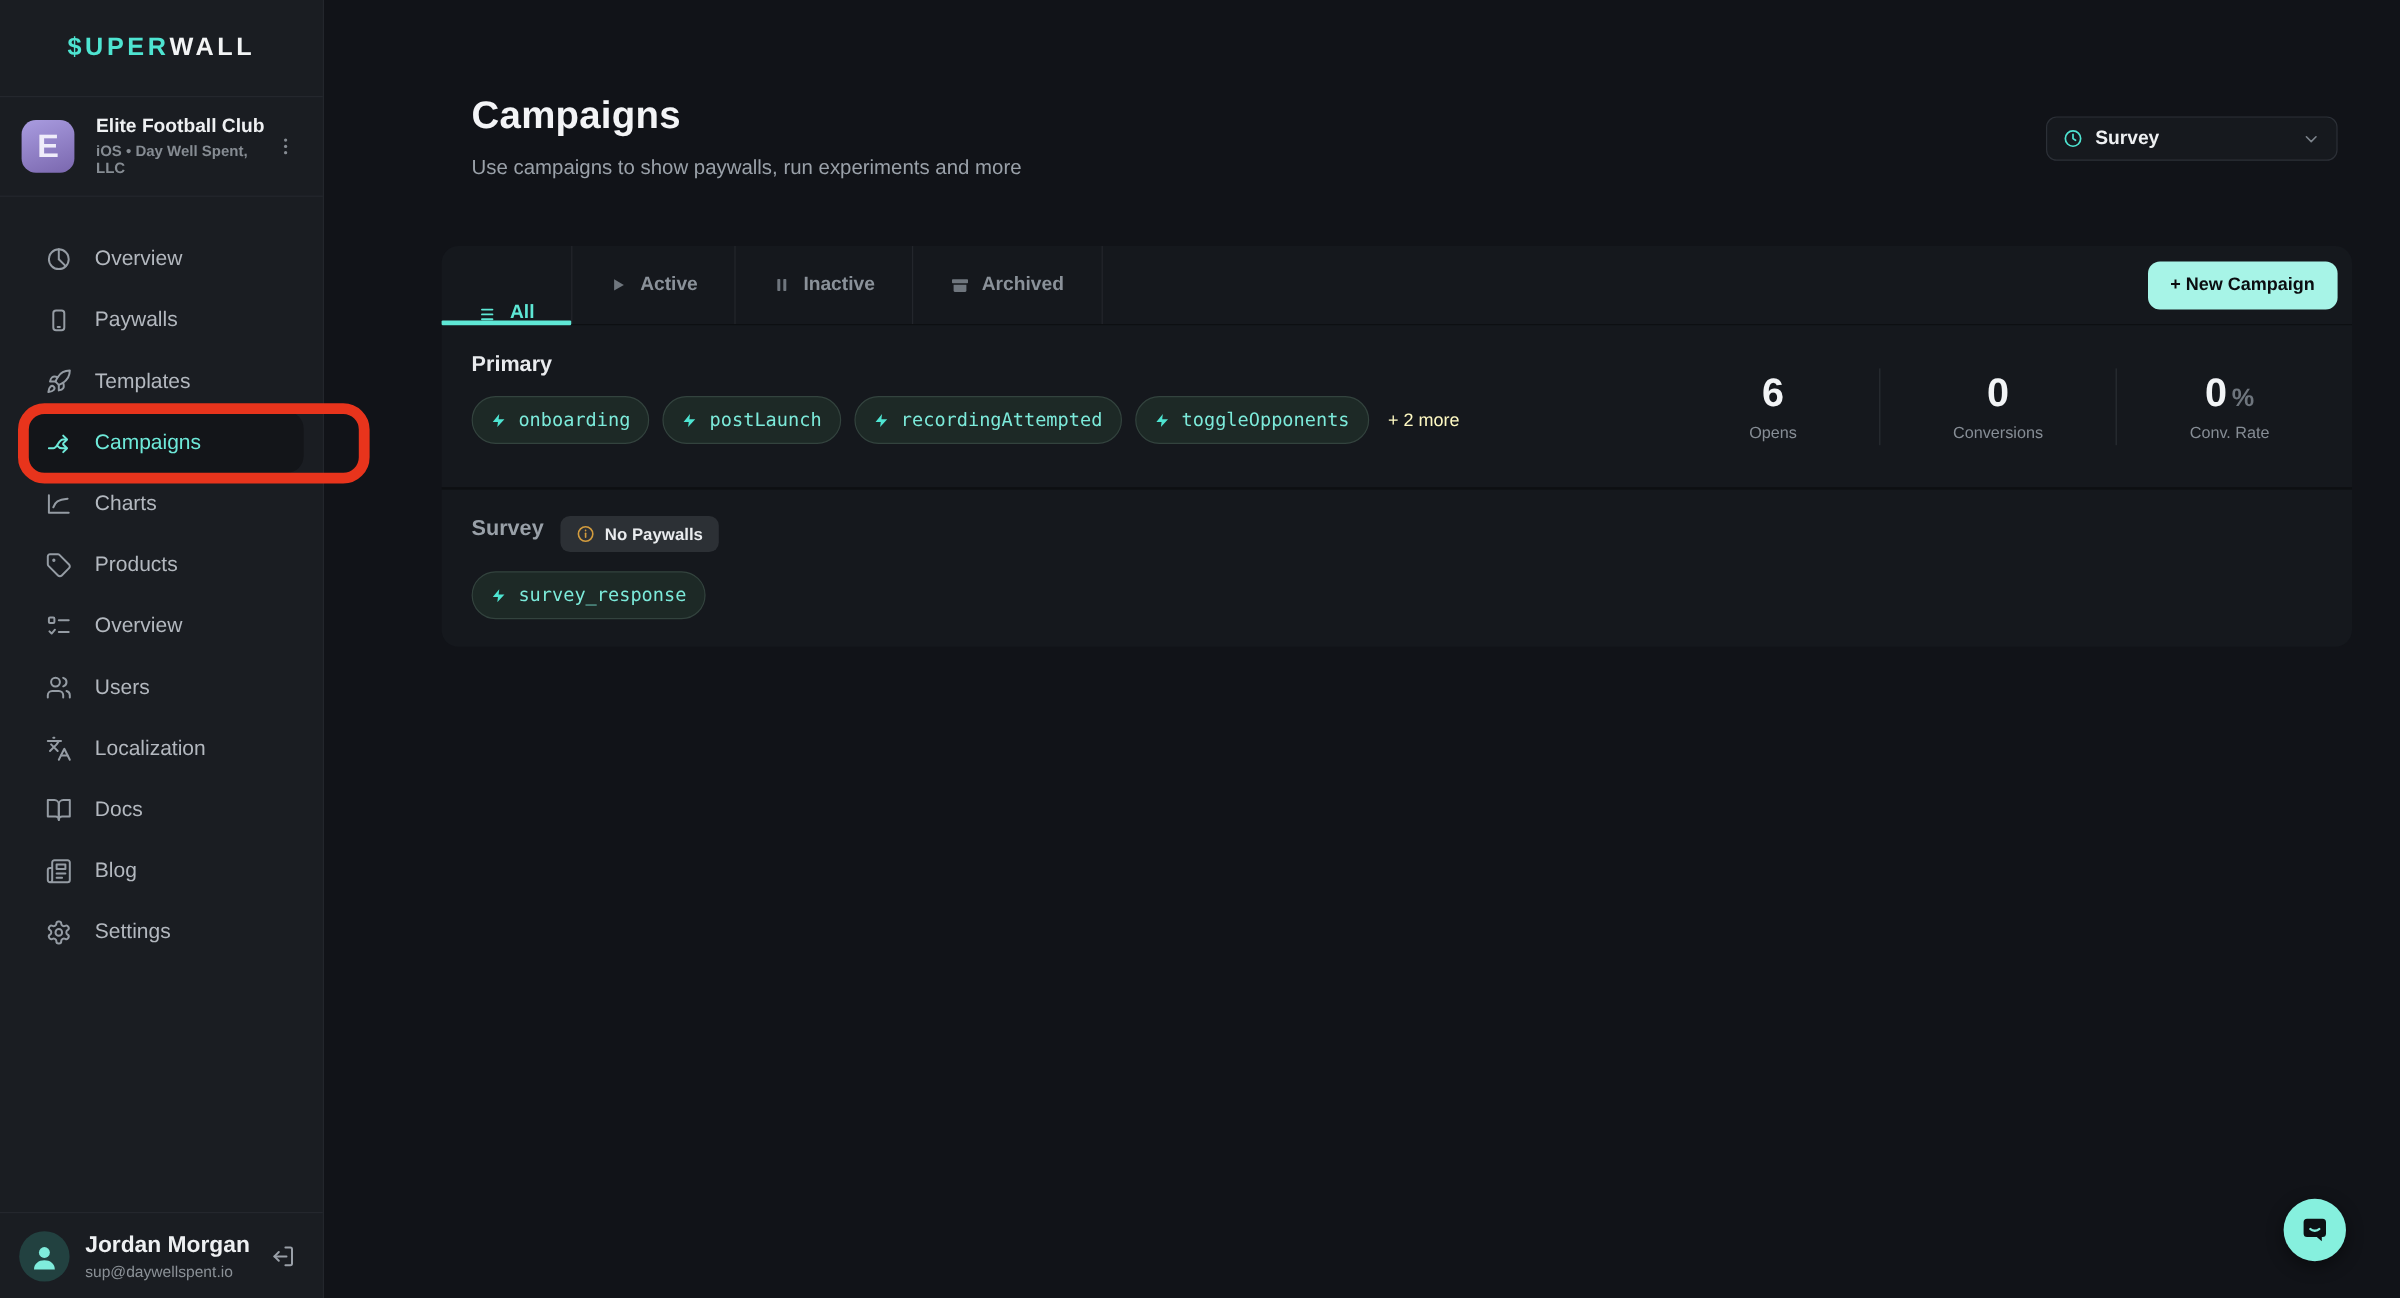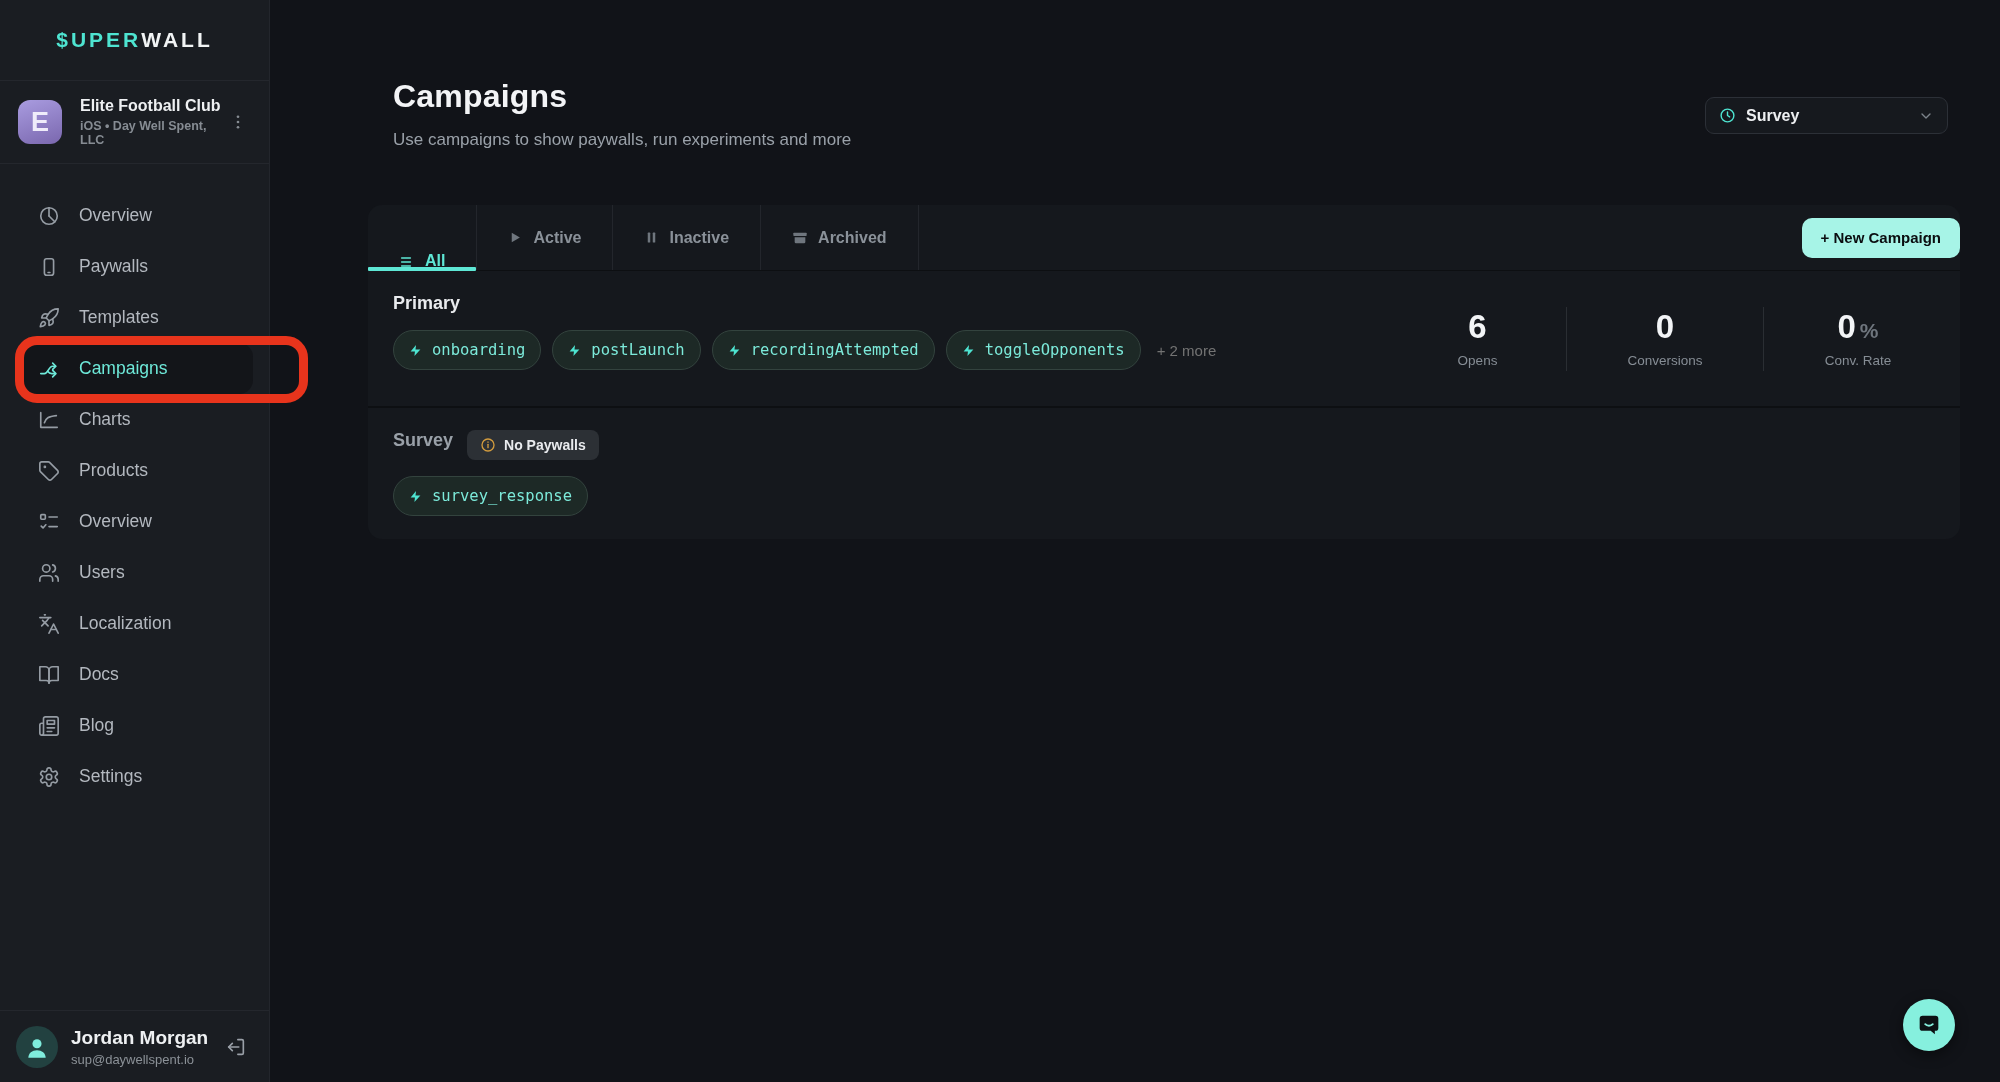--- a/index.html
+++ b/index.html
@@ -98,21 +98,21 @@
     color:#8a9199; font-size:16px; font-weight:600; position:relative;
   }
   .tab .t-icon { color:#6f767e; }
   .tab.active { color:#5ee7d5;align-items:flex-end; }
   .tab.active .t-icon { color:#5ee7d5; }
   .tab.active::after {
     content:""; position:absolute; left:0; right:0; bottom:-1px; height:4px;
     background:#5ee7d5; border-radius:1px;
   }
   .new-campaign-btn {
-    margin-left:auto; align-self:center; 
+    margin-left:auto; align-self:center; margin-right:12px;
     height:40px; padding:0 19px; border:none; border-radius:10px;
     background:#a7f4e7; color:#0b0d10; font-size:15px; font-weight:700;
     font-family:"Liberation Sans", sans-serif; cursor:pointer;
   }
 
   .campaign-card { position:relative; padding:22px 0 0 25px; cursor:pointer; }
   .card-primary { height:137px; border-bottom:2px solid #0d0f12; }
   .card-survey { height:129px; }
   .card-title-row { display:flex; align-items:flex-start; gap:14px; }
   .card-title { font-size:18px; font-weight:600; color:#e9ebee; }
@@ -124,21 +124,21 @@
   .no-paywalls-badge .b-label { font-size:14px; font-weight:700; color:#e9ebee; }
   .no-paywalls-badge .info-ic { color:#d39c3e; }
 
   .tag-row { display:flex; align-items:center; gap:11px; margin-top:16px; }
   .event-tag {
     height:40px; display:inline-flex; align-items:center; gap:10px;
     padding:0 15px; background:#1d2926; border:1px solid #33433e; border-radius:20px;
     font-family:"DejaVu Sans Mono", monospace; font-size:15.5px; color:#7ceada;
   }
   .event-tag .bolt { color:#4ee4d1; }
-  .more-tags { font-size:15px; color:#737373; margin-left:5px; }
+  .more-tags { font-size:15px; color:#fef9c3; margin-left:5px; }
 
   .stats { position:absolute; right:8px; top:0; height:100%; display:flex; align-items:center; }
   .stat { display:flex; flex-direction:column; align-items:center; justify-content:center; }
   .stat.w1{ width:177px; } .stat.w2{ width:196px; } .stat.w3{ width:188px; }
   .stat-divider { width:1px; height:64px; background:#2a2e33; }
   .stat-value { font-size:33px; font-weight:600; color:#f2f4f6; line-height:1.1; }
   .stat-suffix { font-size:21px; font-weight:600; color:#6e757d; margin-left:4px; }
   .stat-label { font-size:13.5px; color:#868d95; margin-top:7px; }
 
   .chat-fab {

